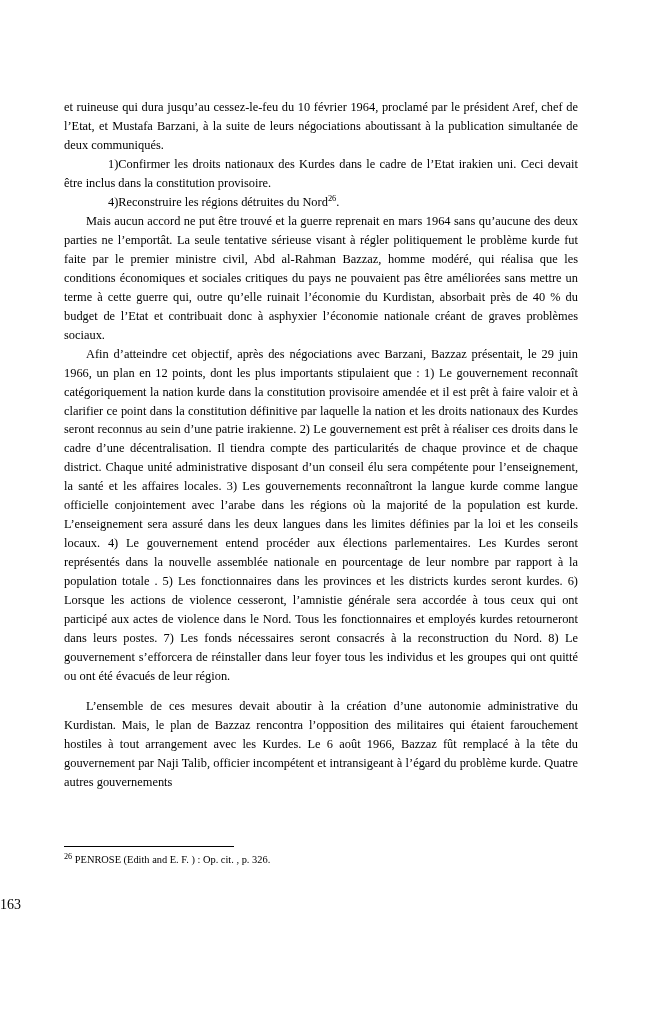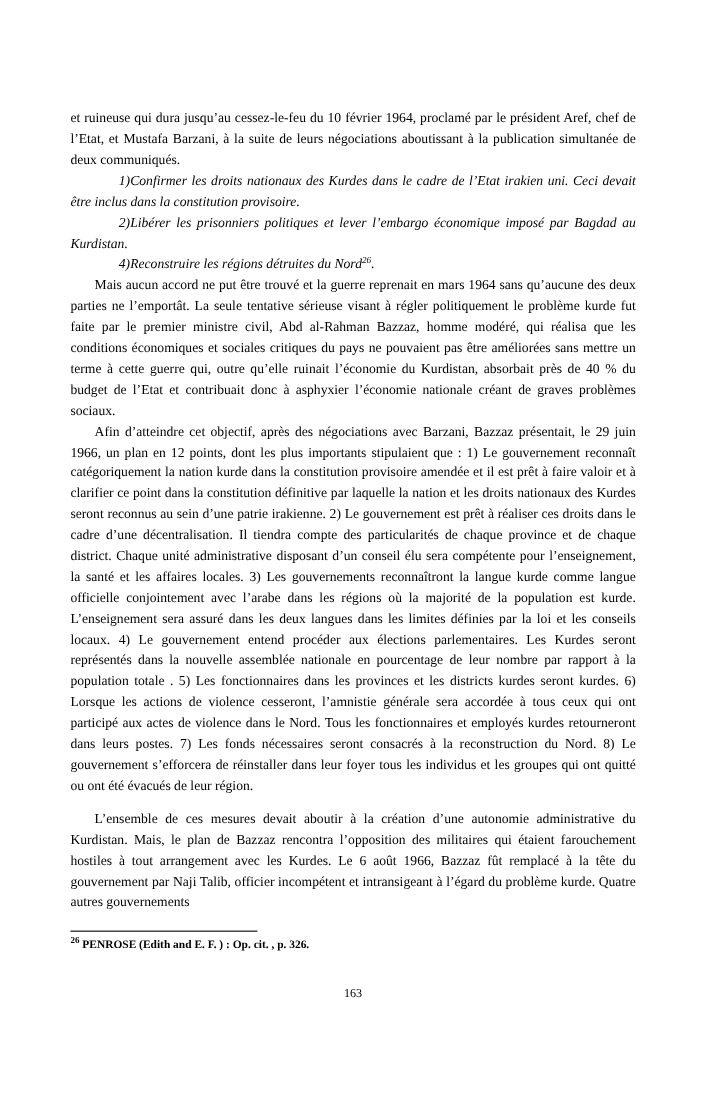--- a/index.html
+++ b/index.html
@@ -31,21 +31,20 @@
   }
   .p-indent {
     text-indent: 22px;
   }
   .p-space-before {
     margin-top: 11px !important;
   }
   .numlist {
     margin: 0;
     padding: 0;
-    font-style: italic;
   }
   .numlist .li {
     text-indent: 22px;
     text-align: justify;
   }
   .numlist .num {
     display: inline-block;
     min-width: 16px;
   }
   sup {
@@ -61,49 +60,46 @@
     height: 0;
     border-top: 1px solid #000000;
   }
   .footnote {
     position: absolute;
     left: 64px;
     top: 853px;
     width: 522px;
     font-size: 10.4px;
     line-height: 1.35;
-    font-weight: bold;
   }
   .footnote .fn-mark {
     font-size: 8.2px;
     vertical-align: super;
     line-height: 0;
   }
   .page-number {
     position: absolute;
     left: 0;
     right: 0;
     top: 897px;
-    text-align: center;
-    font-size: 11px;
+    font-size: 14px;
   }
 </style>
 </head>
 <body>
 
 <div class="page">
 
   <div class="body-text">
 
     <p class="p-first">et ruineuse qui dura jusqu’au cessez-le-feu du 10 février 1964, proclamé par le président Aref, chef de l’Etat, et Mustafa Barzani, à la suite de leurs négociations aboutissant à la publication simultanée de deux communiqués.</p>
 
 
     <div class="numlist">
       <p class="li"><span class="num">1)</span><span>Confirmer les droits nationaux des Kurdes dans le cadre de l’Etat irakien uni. Ceci devait être inclus dans la constitution provisoire.</span></p>
-      <p class="li"><span class="num">2)</span><span>Libérer les prisonniers politiques et lever l’embargo économique imposé par Bagdad au Kurdistan.</span></p>
       <p class="li"><span class="num">4)</span><span>Reconstruire les régions détruites du Nord</span><sup>26</sup><span>.</span></p>
     </div>
 
     <p class="p-indent">Mais aucun accord ne put être trouvé et la guerre reprenait en mars 1964 sans qu’aucune des deux parties ne l’emportât. La seule tentative sérieuse visant à régler politiquement le problème kurde fut faite par le premier ministre civil, Abd al-Rahman Bazzaz, homme modéré, qui réalisa que les conditions économiques et sociales critiques du pays ne pouvaient pas être améliorées sans mettre un terme à cette guerre qui, outre qu’elle ruinait l’économie du Kurdistan, absorbait près de 40 % du budget de l’Etat et contribuait donc à asphyxier l’économie nationale créant de graves problèmes sociaux.</p>
 
     <p class="p-indent">Afin d’atteindre cet objectif, après des négociations avec Barzani, Bazzaz présentait, le 29 juin 1966, un plan en 12 points, dont les plus importants stipulaient que : 1) Le gouvernement reconnaît catégoriquement la nation kurde dans la constitution provisoire amendée et il est prêt à faire valoir et à clarifier ce point dans la constitution définitive par laquelle la nation et les droits nationaux des Kurdes seront reconnus au sein d’une patrie irakienne. 2) Le gouvernement est prêt à réaliser ces droits dans le cadre d’une décentralisation. Il tiendra compte des particularités de chaque province et de chaque district. Chaque unité administrative disposant d’un conseil élu sera compétente pour l’enseignement, la santé et les affaires locales. 3) Les gouvernements reconnaîtront la langue kurde comme langue officielle conjointement avec l’arabe dans les régions où la majorité de la population est kurde. L’enseignement sera assuré dans les deux langues dans les limites définies par la loi et les conseils locaux. 4) Le gouvernement entend procéder aux élections parlementaires. Les Kurdes seront représentés dans la nouvelle assemblée nationale en pourcentage de leur nombre par rapport à la population totale . 5) Les fonctionnaires dans les provinces et les districts kurdes seront kurdes. 6) Lorsque les actions de violence cesseront, l’amnistie générale sera accordée à tous ceux qui ont participé aux actes de violence dans le Nord. Tous les fonctionnaires et employés kurdes retourneront dans leurs postes. 7) Les fonds nécessaires seront consacrés à la reconstruction du Nord. 8) Le gouvernement s’efforcera de réinstaller dans leur foyer tous les individus et les groupes qui ont quitté ou ont été évacués de leur région.</p>
 
     <p class="p-indent p-space-before">L’ensemble de ces mesures devait aboutir à la création d’une autonomie administrative du Kurdistan. Mais, le plan de Bazzaz  rencontra l’opposition des militaires qui étaient farouchement hostiles à tout arrangement avec les Kurdes. Le 6 août 1966, Bazzaz fût remplacé à la tête du gouvernement par Naji Talib, officier incompétent et intransigeant à l’égard du problème kurde. Quatre autres gouvernements</p>
 
   </div>

